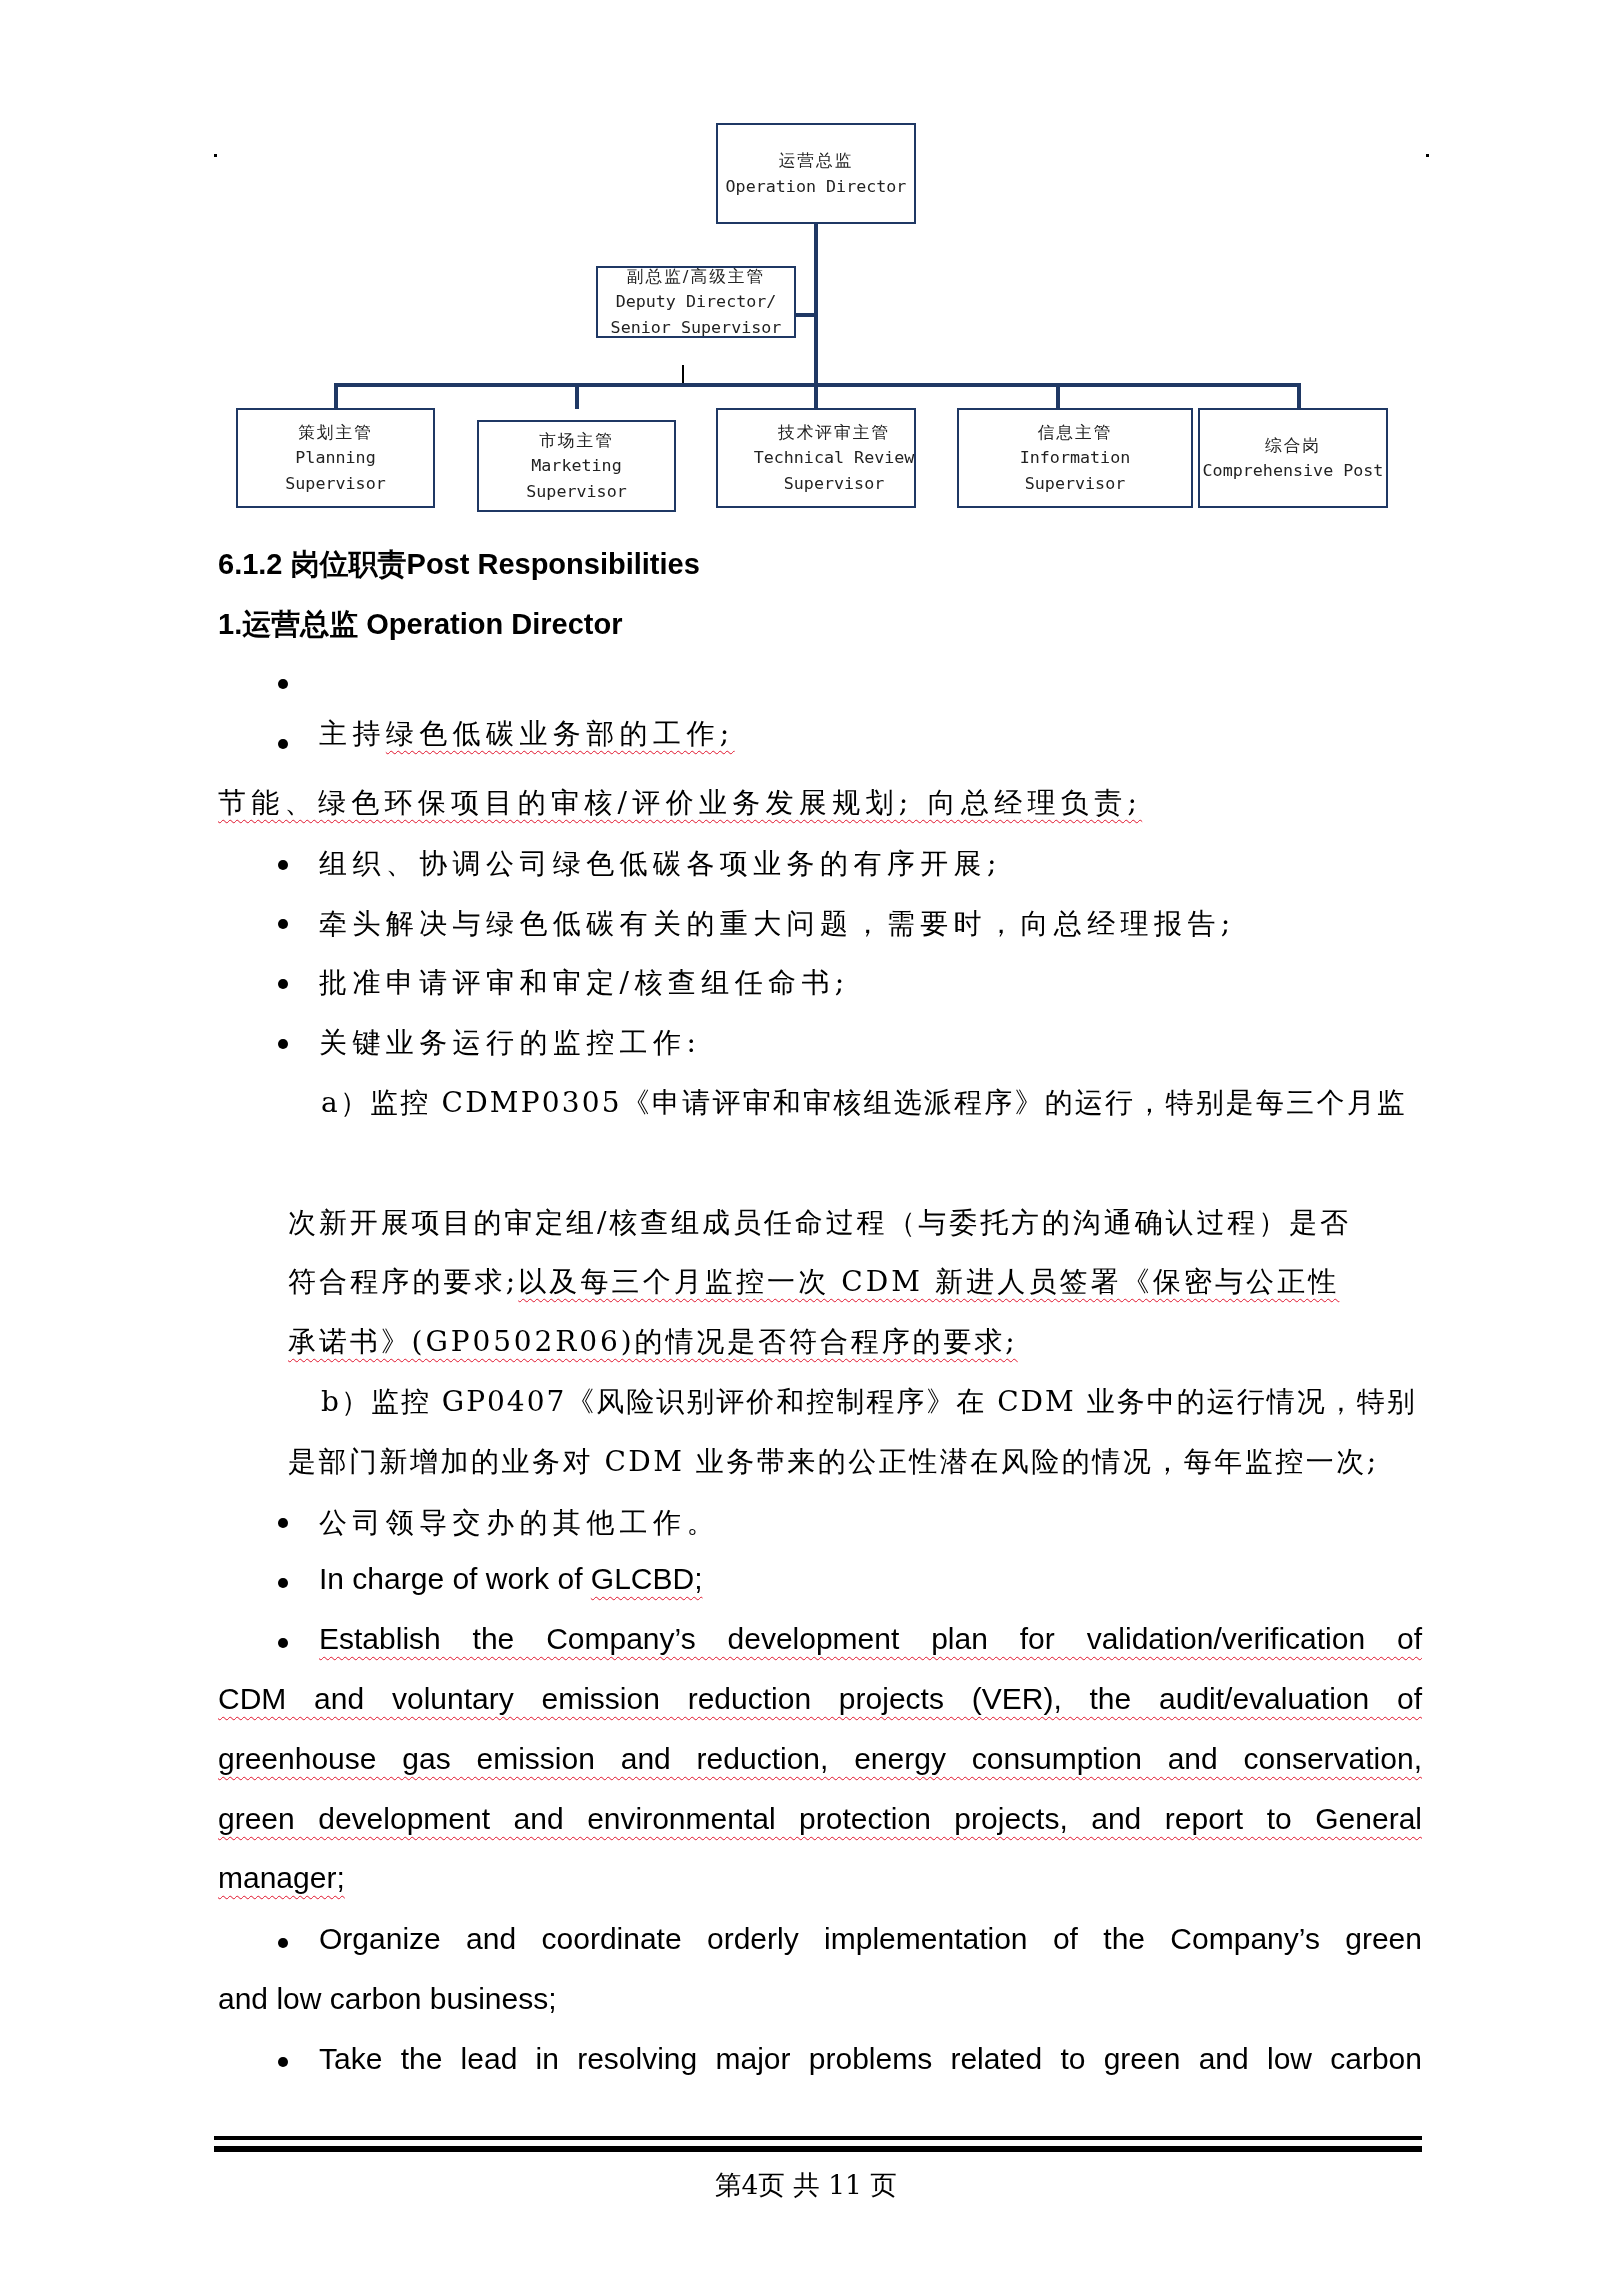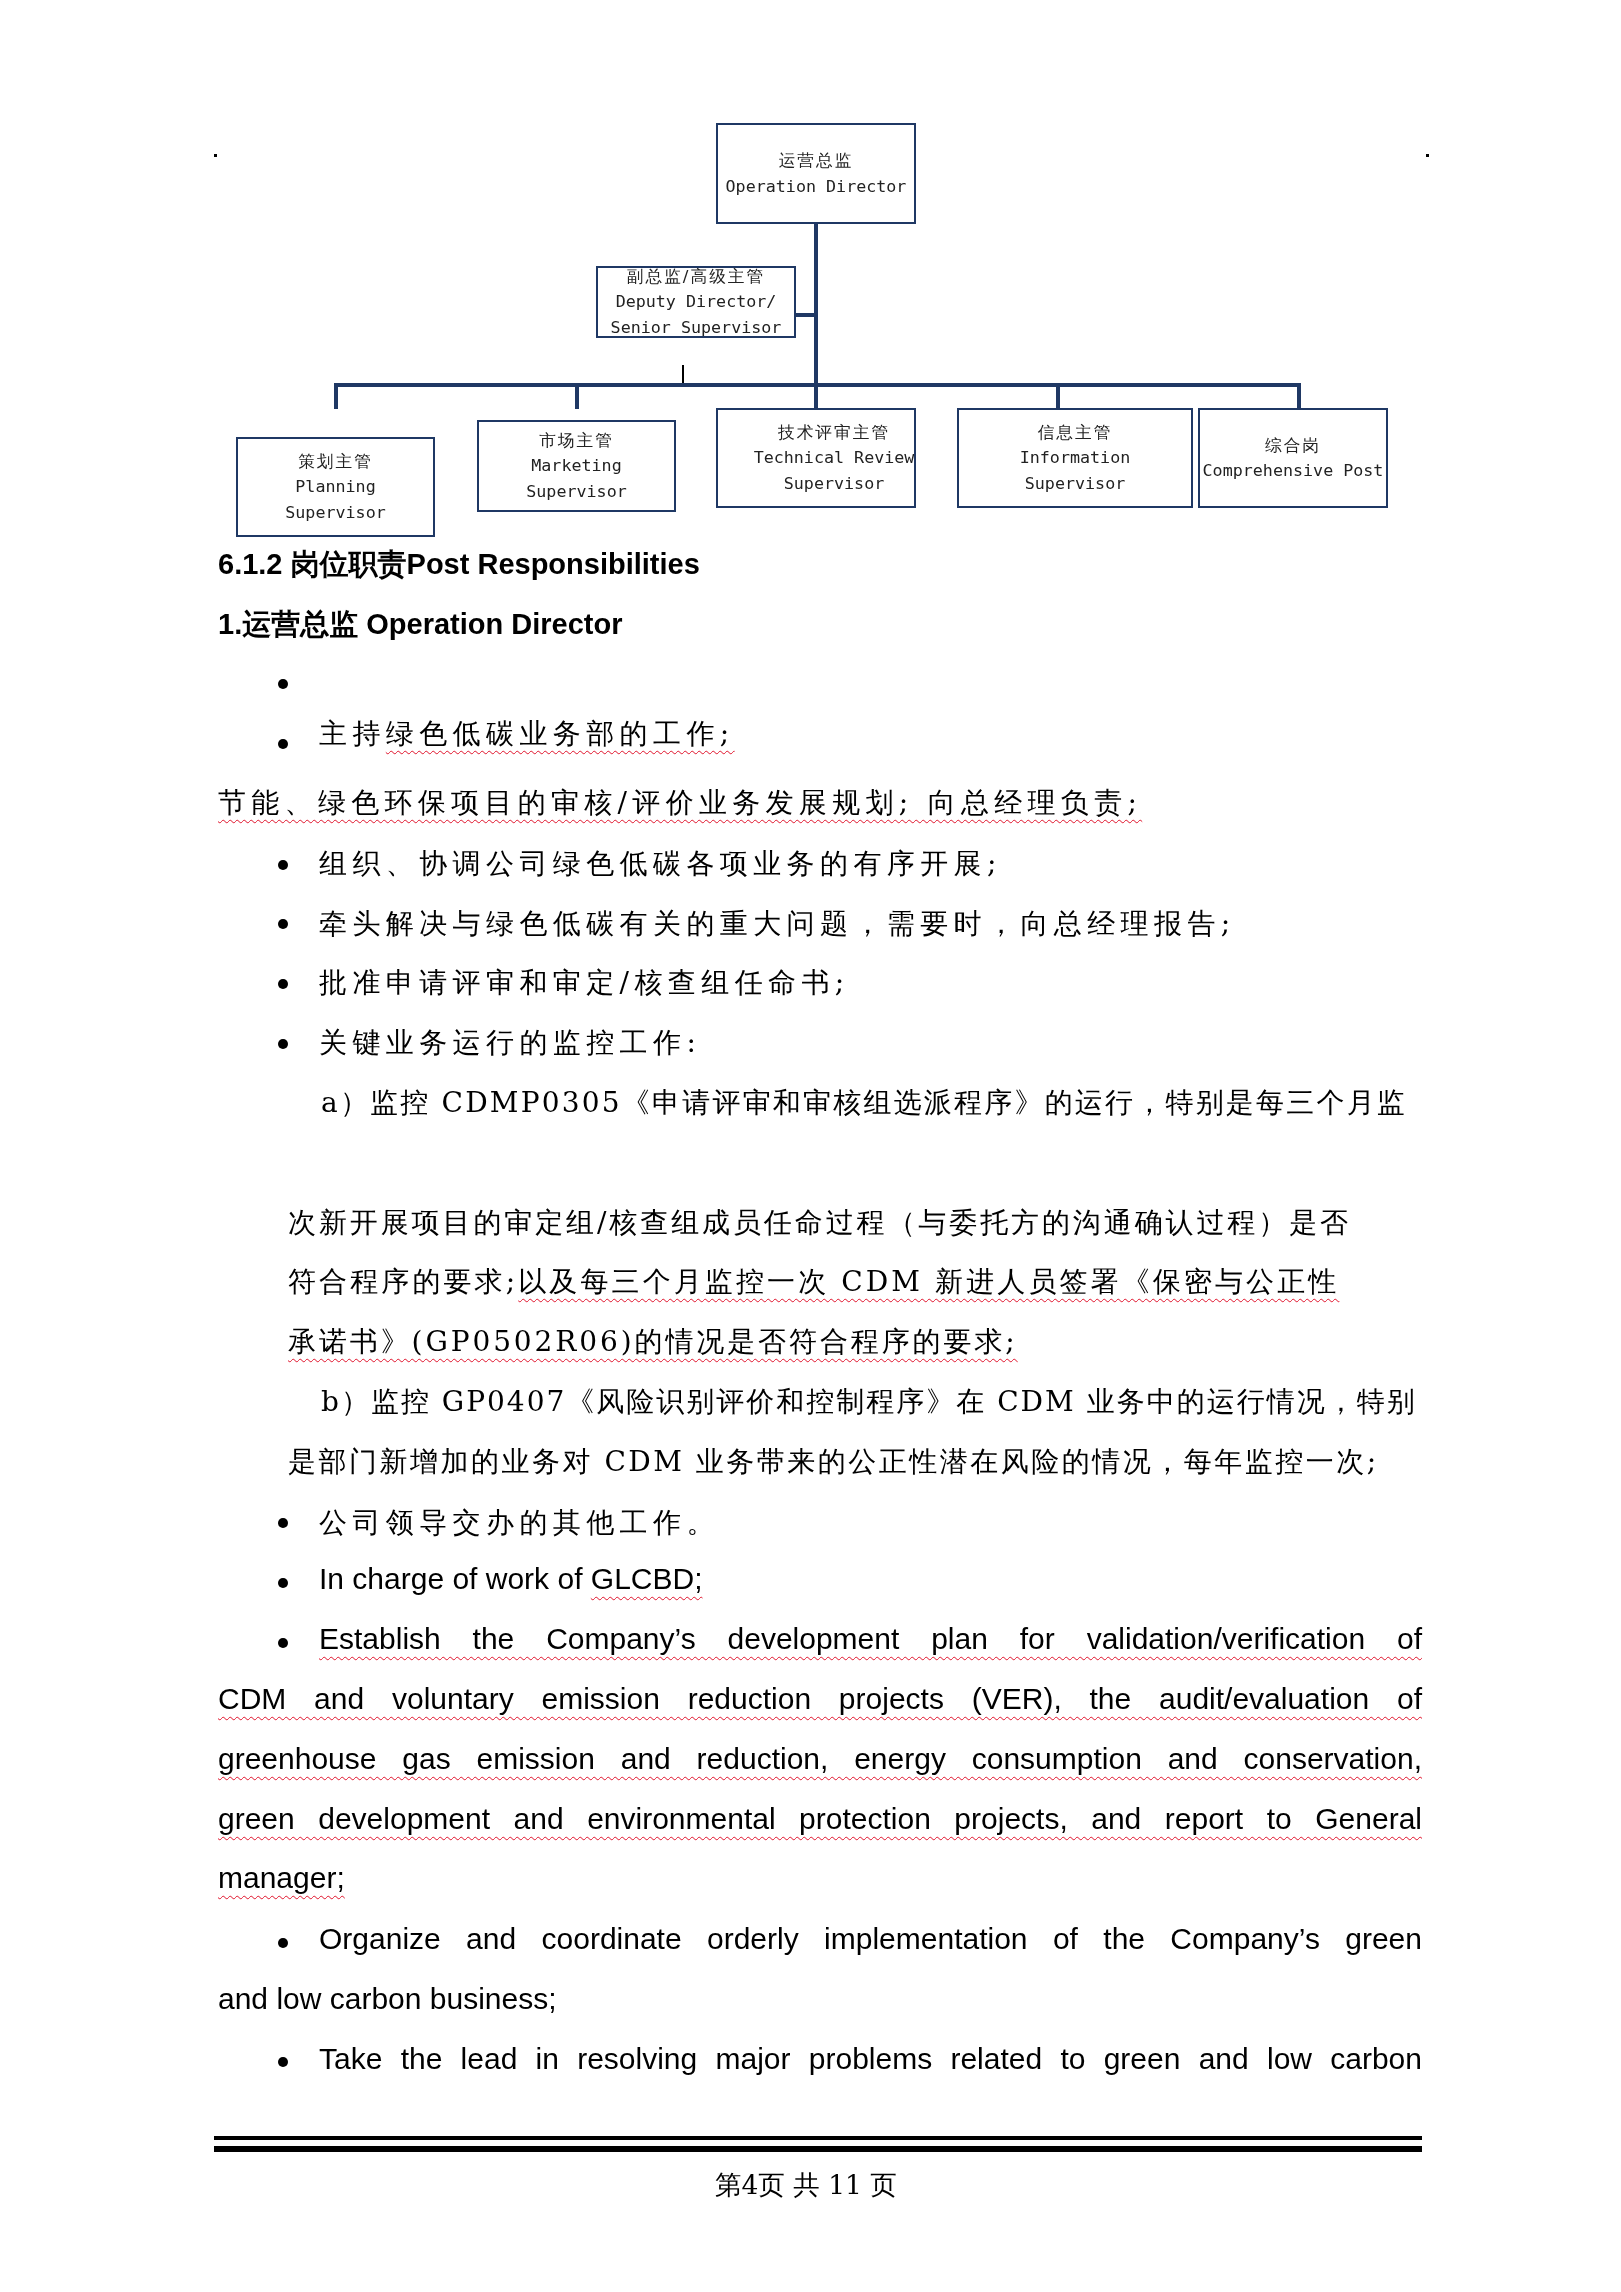--- a/index.html
+++ b/index.html
@@ -59,21 +59,21 @@
       <div class="cn">运营总监</div>
       <div>Operation Director</div>
     </div>
 
     <div class="org-box" style="left:596px; top:266px; width:200px; height:72px;">
       <div class="cn">副总监/高级主管</div>
       <div>Deputy Director/</div>
       <div>Senior Supervisor</div>
     </div>
 
-    <div class="org-box" style="left:236px; top:408px; width:199px; height:100px;margin-top:29px;">
+    <div class="org-box" style="left:236px; top:408px; width:199px; height:100px;">
       <div class="cn">策划主管</div>
       <div>Planning</div>
       <div>Supervisor</div>
     </div>
 
     <div class="org-box" style="left:477px; top:408px; width:199px; height:92px;margin-top:12px;">
       <div class="cn">市场主管</div>
       <div>Marketing</div>
       <div>Supervisor</div>
     </div>

